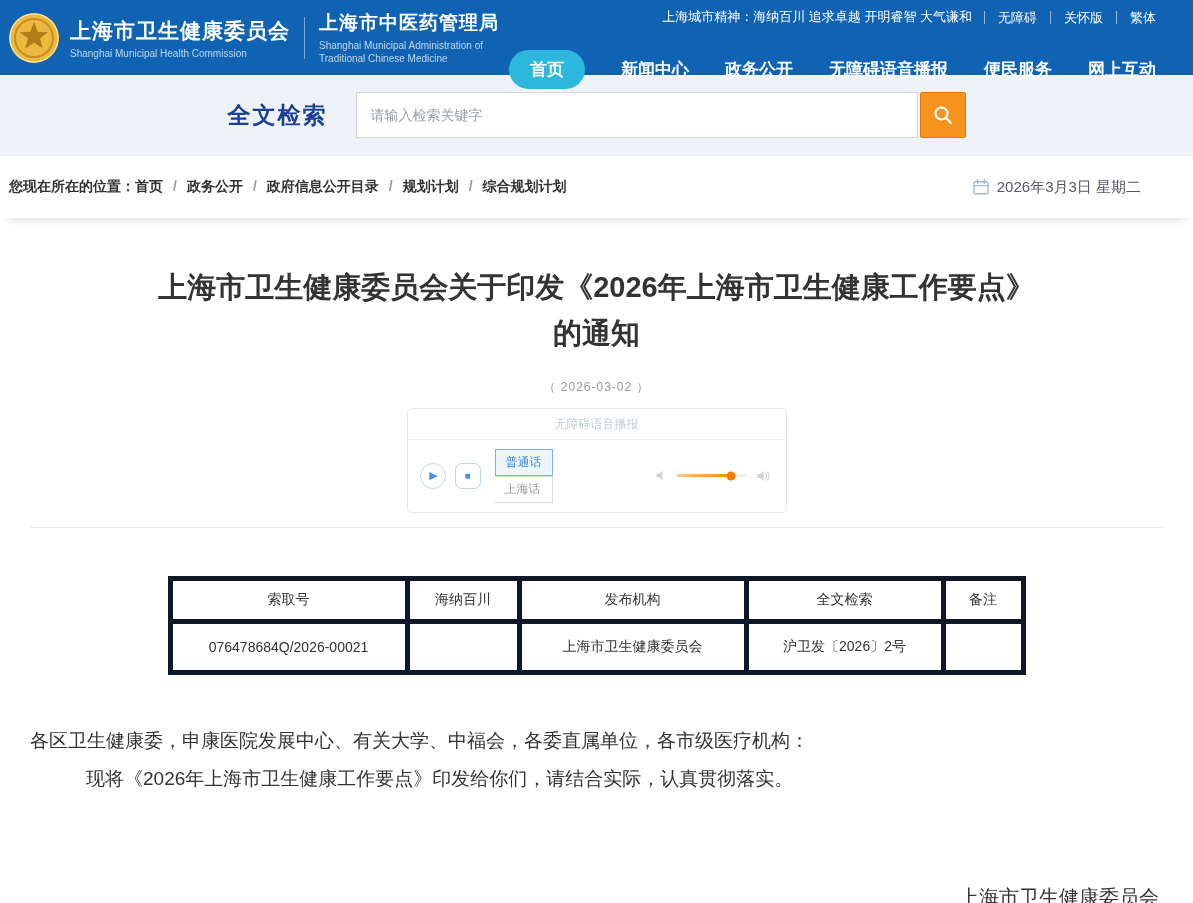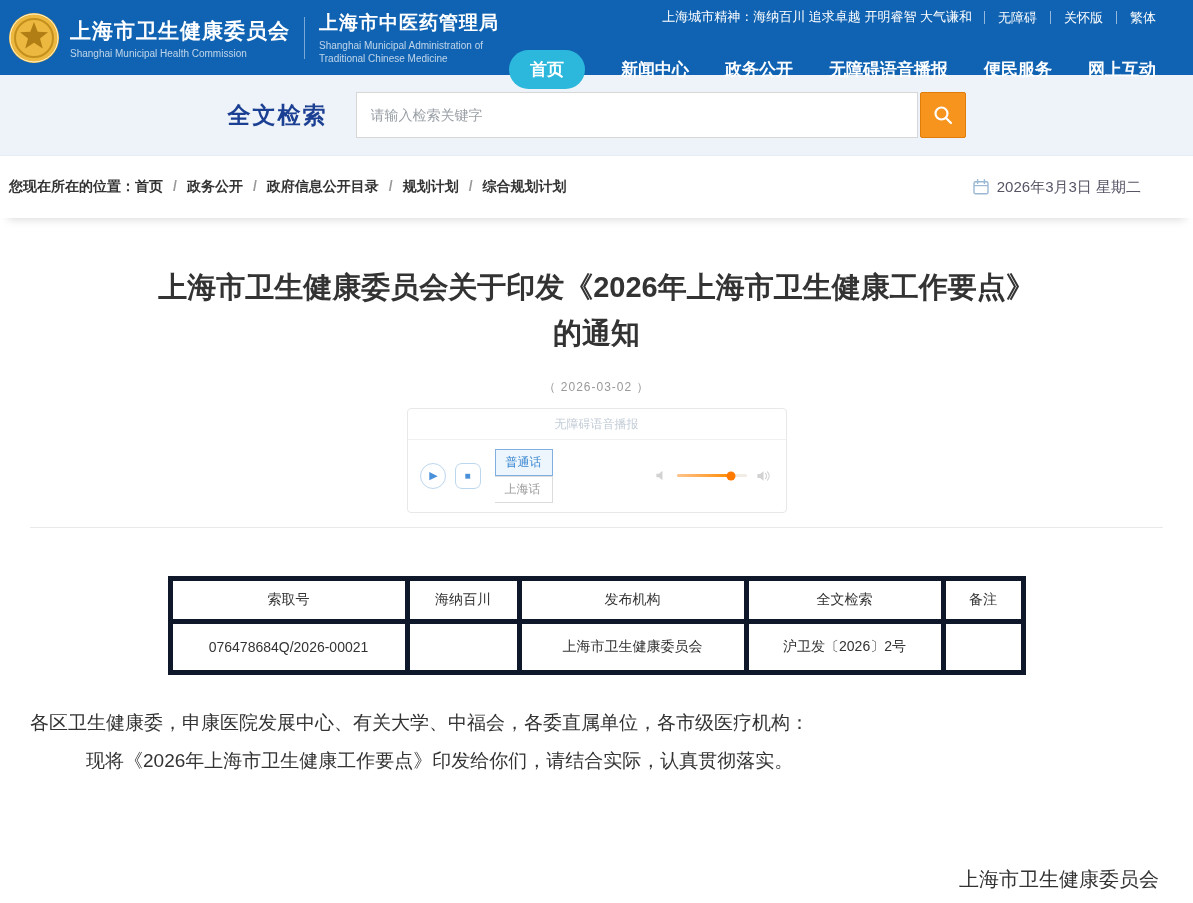--- a/index.html
+++ b/index.html
@@ -63,21 +63,21 @@
   .slider-knob{position:absolute;top:50%;left:78%;transform:translate(-50%,-50%);width:9px;height:9px;border-radius:50%;background:#ff7a00;cursor:grab;}
 
   .divider{border:none;border-top:1px solid #e9e9e9;margin:14px 0 0;}
 
   .meta-table{border-collapse:collapse;margin:48px auto 0;table-layout:fixed;}
   .meta-table th,.meta-table td{border:5px solid #0f172a;font-size:14px;color:#333;text-align:center;font-weight:normal;padding:0 6px;overflow:hidden;}
   .meta-table th{height:38px;}
   .meta-table td{height:46px;}
   .col-1{width:220px;}.col-2{width:95px;}.col-3{width:210px;}.col-4{width:180px;}.col-5{width:63px;}
 
-  .salutation{font-size:19px;color:#333;margin:34px 0 0;line-height:1.5;}
+  .salutation{font-size:19px;color:#333;margin:52px 0 0;line-height:1.5;}
   .para{font-size:19px;color:#333;margin:10px 0 0;line-height:1.5;text-indent:56px;}
   .signature{font-size:20px;color:#333;text-align:right;margin:90px 4px 0;}
   .sign-date{font-size:20px;color:#333;text-align:right;margin:22px 4px 0;padding-bottom:14px;}
 </style>
 </head>
 <body>
 
 <div class="page">
 
   <header class="topbar">

